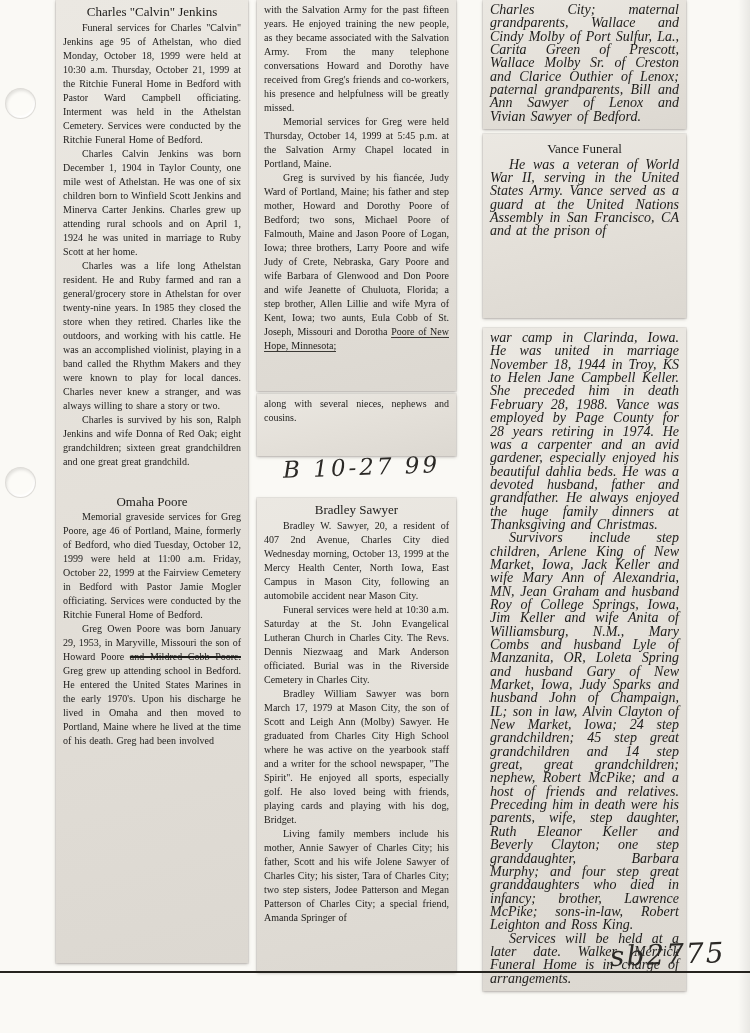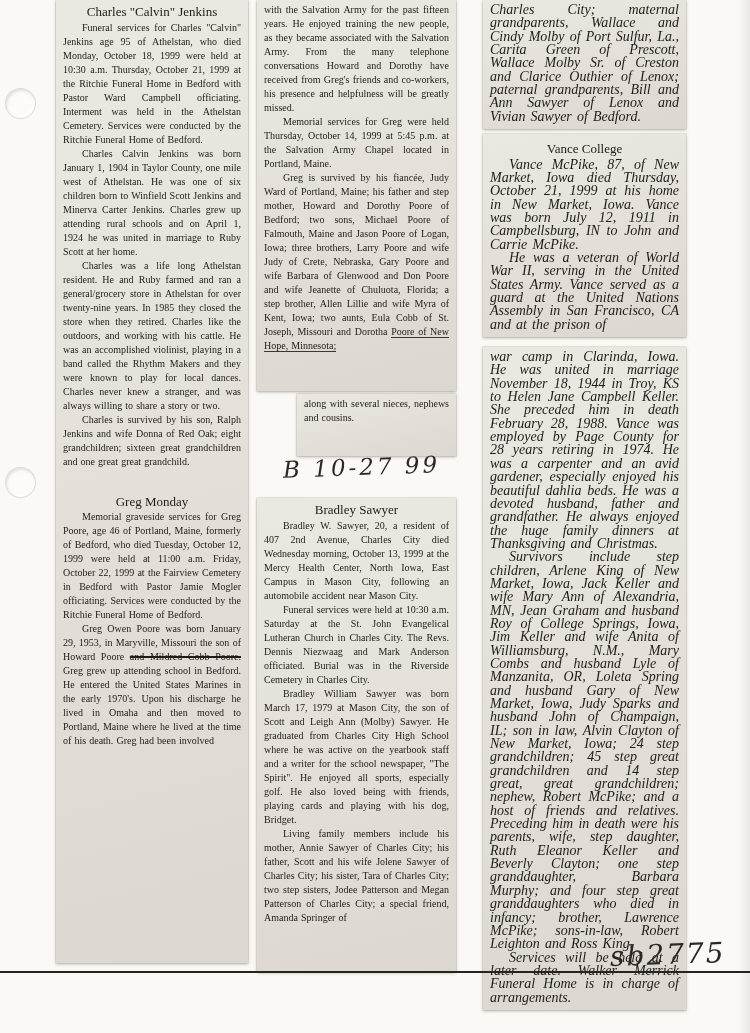--- a/index.html
+++ b/index.html
@@ -27,21 +27,21 @@
   #col3 { left:483px; width:203px; }
   .clipping {
     box-sizing:border-box;
     background:linear-gradient(166deg, #eBe8e2 0%, #e4e0d9 50%, #dcd8d1 100%);
     box-shadow: 0 1px 3px rgba(60,55,45,0.35), 0 0 0 1px rgba(120,112,100,0.10);
     padding:3px 7px 6px 7px;
     overflow:hidden;
   }
   .clip-c1  { min-height:963px; }
   .clip-c2a { min-height:391px; }
-  .clip-c2b { margin-top:3px; min-height:62px;margin-left:40px; }
+  .clip-c2b { margin-top:3px; min-height:62px; }
   .clip-c2c { margin-top:14px; min-height:474px; }
   .clip-c3a { min-height:116px; }
   .clip-c3b { margin-top:5px; min-height:184px; padding-top:6px; }
   .clip-c3c { margin-top:10px; min-height:624px; }
   .clipping p {
     margin:0; font-size:10px; line-height:14px;
     text-align:justify; text-indent:19px; word-spacing:0.6px;
   }
   .clipping p.noindent { text-indent:0; }
   .clipping h3 {
@@ -77,24 +77,24 @@
 
 <div class="page">
 
   <div class="hole" style="left:5px; top:88px;"></div>
   <div class="hole" style="left:5px; top:467px;"></div>
 
   <div class="col" id="col1">
     <div class="clipping clip-c1">
       <h3>Charles "Calvin" Jenkins</h3>
       <p>Funeral services for Charles "Calvin" Jenkins age 95 of Athelstan, who died Monday, October 18, 1999 were held at 10:30 a.m. Thursday, October 21, 1999 at the Ritchie Funeral Home in Bedford with Pastor Ward Campbell officiating.  Interment was held in the Athelstan Cemetery.  Services were conducted by the Ritchie Funeral Home of Bedford.</p>
-      <p>Charles Calvin Jenkins was born January 1, 1904 in Taylor County, one mile west of Athelstan.  He was one of six children born to Winfield Scott Jenkins and Minerva Carter Jenkins.  Charles grew up attending rural schools and on April 1, 1924 he was united in marriage to Ruby Scott at her home.</p>
+      <p>Charles Calvin Jenkins was born December 1, 1904 in Taylor County, one mile west of Athelstan.  He was one of six children born to Winfield Scott Jenkins and Minerva Carter Jenkins.  Charles grew up attending rural schools and on April 1, 1924 he was united in marriage to Ruby Scott at her home.</p>
       <p>Charles was a life long Athelstan resident.  He and Ruby farmed and ran a general/grocery store in Athelstan for over twenty-nine years.  In 1985 they closed the store when they retired.  Charles like the outdoors, and working with his cattle.  He was an accomplished violinist, playing in a band called the Rhythm Makers and they were known to play for local dances.  Charles never knew a stranger, and was always willing to share a story or two.</p>
       <p>Charles is survived by his son, Ralph Jenkins and wife Donna of Red Oak; eight grandchildren; sixteen great grandchildren and one great great grandchild.</p>
-      <h3 class="gap-top">Greg Monday</h3>
+      <h3 class="gap-top">Omaha Poore</h3>
       <p>Memorial graveside services for Greg Poore, age 46 of Portland, Maine, formerly of Bedford, who died Tuesday, October 12, 1999 were held at 11:00 a.m. Friday, October 22, 1999 at the Fairview Cemetery in Bedford with Pastor Jamie Mogler officiating.  Services were conducted by the Ritchie Funeral Home of Bedford.</p>
       <p><span>Greg Owen Poore was born January 29, 1953, in Maryville, Missouri the son of Howard Poore </span><span class="struck">and Mildred Cobb Poore.</span><span>  Greg grew up attending school in Bedford.  He entered the United States Marines in the early 1970's.  Upon his discharge he lived in Omaha and then moved to Portland, Maine where he lived at the time of his death.  Greg had been involved</span></p>
     </div>
   </div>
 
   <div class="col" id="col2">
     <div class="clipping clip-c2a">
       <p class="noindent">with the Salvation Army for the past fifteen years.  He enjoyed training the new people, as they became associated with the Salvation Army.  From the many telephone conversations Howard and Dorothy have received from Greg's friends and co-workers, his presence and helpfulness will be greatly missed.</p>
       <p>Memorial services for Greg were held Thursday, October 14, 1999 at 5:45 p.m. at the Salvation Army Chapel located in Portland, Maine.</p>
       <p><span>Greg is survived by his fiancée, Judy Ward of Portland, Maine; his father and step mother, Howard and Dorothy Poore of Bedford; two sons, Michael Poore of Falmouth, Maine and Jason Poore of Logan, Iowa; three brothers, Larry Poore and wife Judy of Crete, Nebraska, Gary Poore and wife Barbara of Glenwood and Don Poore and wife Jeanette of Chuluota, Florida; a step brother, Allen Lillie and wife Myra of Kent, Iowa; two aunts, Eula Cobb of St. Joseph, Missouri and Dorotha </span><span class="underlined">Poore of New Hope, Minnesota;</span></p>
@@ -112,22 +112,21 @@
       <p>Bradley William Sawyer was born March 17, 1979 at Mason City, the son of Scott and Leigh Ann (Molby) Sawyer.  He graduated from Charles City High School where he was active on the yearbook staff and a writer for the school newspaper, "The Spirit".  He enjoyed all sports, especially golf.  He also loved being with friends, playing cards and playing with his dog, Bridget.</p>
       <p>Living family members include his mother, Annie Sawyer of Charles City; his father, Scott and his wife Jolene Sawyer of Charles City; his sister, Tara of Charles City; two step sisters, Jodee Patterson and Megan Patterson of Charles City; a special friend, Amanda Springer of</p>
     </div>
   </div>
 
   <div class="col" id="col3">
     <div class="clipping clip-c3a">
       <p class="noindent">Charles City; maternal grandparents, Wallace and Cindy Molby of Port Sulfur, La., Carita Green of Prescott, Wallace Molby Sr. of Creston and Clarice Outhier of Lenox; paternal grandparents, Bill and Ann Sawyer of Lenox and Vivian Sawyer of Bedford.</p>
     </div>
     <div class="clipping clip-c3b">
-      <h3>Vance College</h3>
-      <p>Vance McPike, 87, of New Market, Iowa died Thursday, October 21, 1999 at his home in New Market, Iowa.  Vance was born July 12, 1911 in Campbellsburg, IN to John and Carrie McPike.</p>
+      <h3>Vance Funeral</h3>
       <p>He was a veteran of World War II, serving in the United States Army.  Vance served as a guard at the United Nations Assembly in San Francisco, CA and at the prison of</p>
     </div>
     <div class="clipping clip-c3c">
       <p class="noindent">war camp in Clarinda, Iowa.  He was united in marriage November 18, 1944 in Troy, KS to Helen Jane Campbell Keller.  She preceded him in death February 28, 1988.  Vance was employed by Page County for 28 years retiring in 1974.  He was a carpenter and an avid gardener, especially enjoyed his beautiful dahlia beds.  He was a devoted husband, father and grandfather. He always enjoyed the huge family dinners at Thanksgiving and Christmas.</p>
       <p>Survivors include step children, Arlene King of New Market, Iowa, Jack Keller and wife Mary Ann of Alexandria, MN, Jean Graham and husband Roy of College Springs, Iowa, Jim Keller and wife Anita of Williamsburg, N.M., Mary Combs and husband Lyle of Manzanita, OR, Loleta Spring and husband Gary of New Market, Iowa, Judy Sparks and husband John of Champaign, IL; son in law, Alvin Clayton of New Market, Iowa; 24 step grandchildren; 45 step great grandchildren and 14 step great, great grandchildren; nephew, Robert McPike; and a host of friends and relatives.  Preceding him in death were his parents, wife, step daughter, Ruth Eleanor Keller and Beverly Clayton; one step granddaughter, Barbara Murphy; and four step great granddaughters who died in infancy; brother, Lawrence McPike; sons-in-law, Robert Leighton and Ross King.</p>
       <p>Services will be held at a later date.  Walker Merrick Funeral Home is in charge of arrangements.</p>
     </div>
   </div>
 
   <div class="rule"></div>

